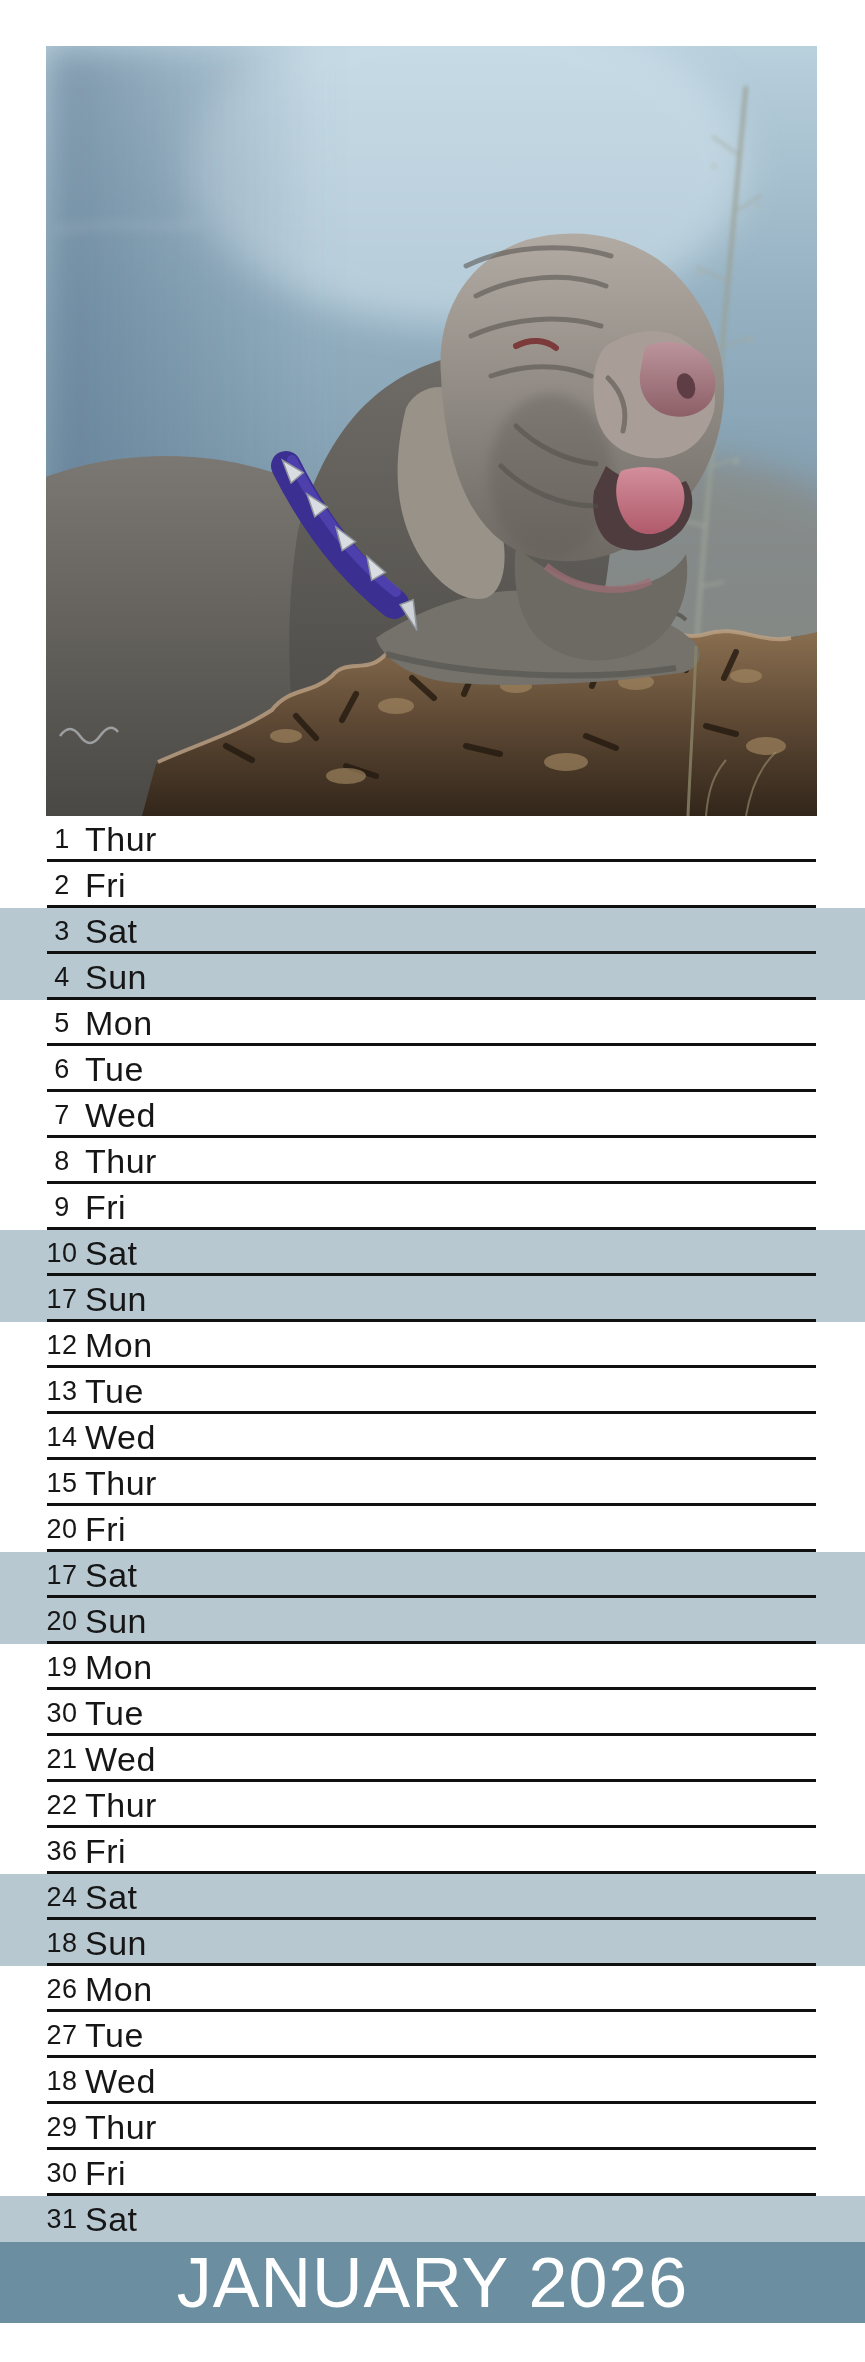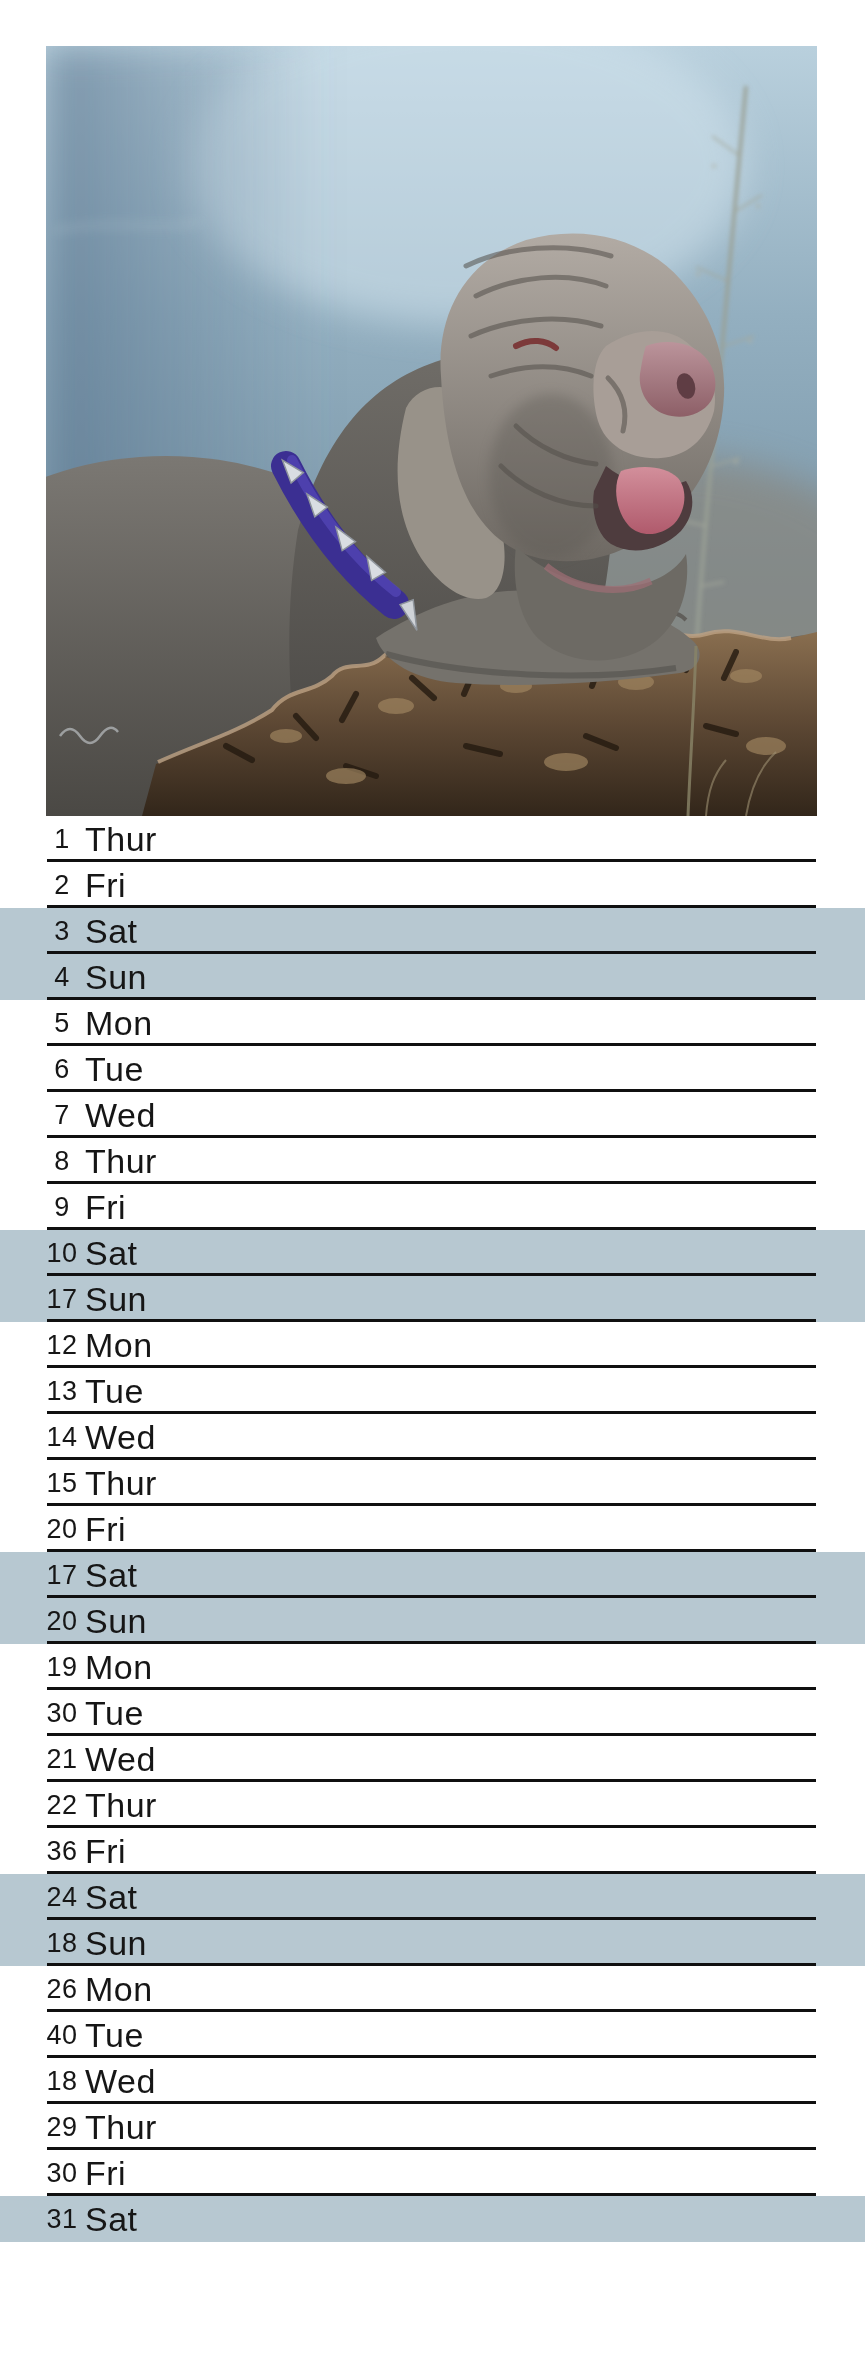--- a/index.html
+++ b/index.html
@@ -358,21 +358,21 @@
       <span class="num">18</span>
       <span class="dayname">Sun</span>
       <i class="rule"></i>
     </div>
       <div class="row">
       <span class="num">26</span>
       <span class="dayname">Mon</span>
       <i class="rule"></i>
     </div>
       <div class="row">
-      <span class="num">40</span>
+      <span class="num">27</span>
       <span class="dayname">Tue</span>
       <i class="rule"></i>
     </div>
       <div class="row">
       <span class="num">18</span>
       <span class="dayname">Wed</span>
       <i class="rule"></i>
     </div>
       <div class="row">
       <span class="num">29</span>
@@ -384,15 +384,18 @@
       <span class="dayname">Fri</span>
       <i class="rule"></i>
     </div>
       <div class="row weekend">
       <span class="num">31</span>
       <span class="dayname">Sat</span>
 
     </div>
     </div>
 
+  <div class="banner">
+    <h1>JANUARY 2026</h1>
+  </div>
 
   <div class="bottom-margin"></div>
 </div>
 
 </body></html>

